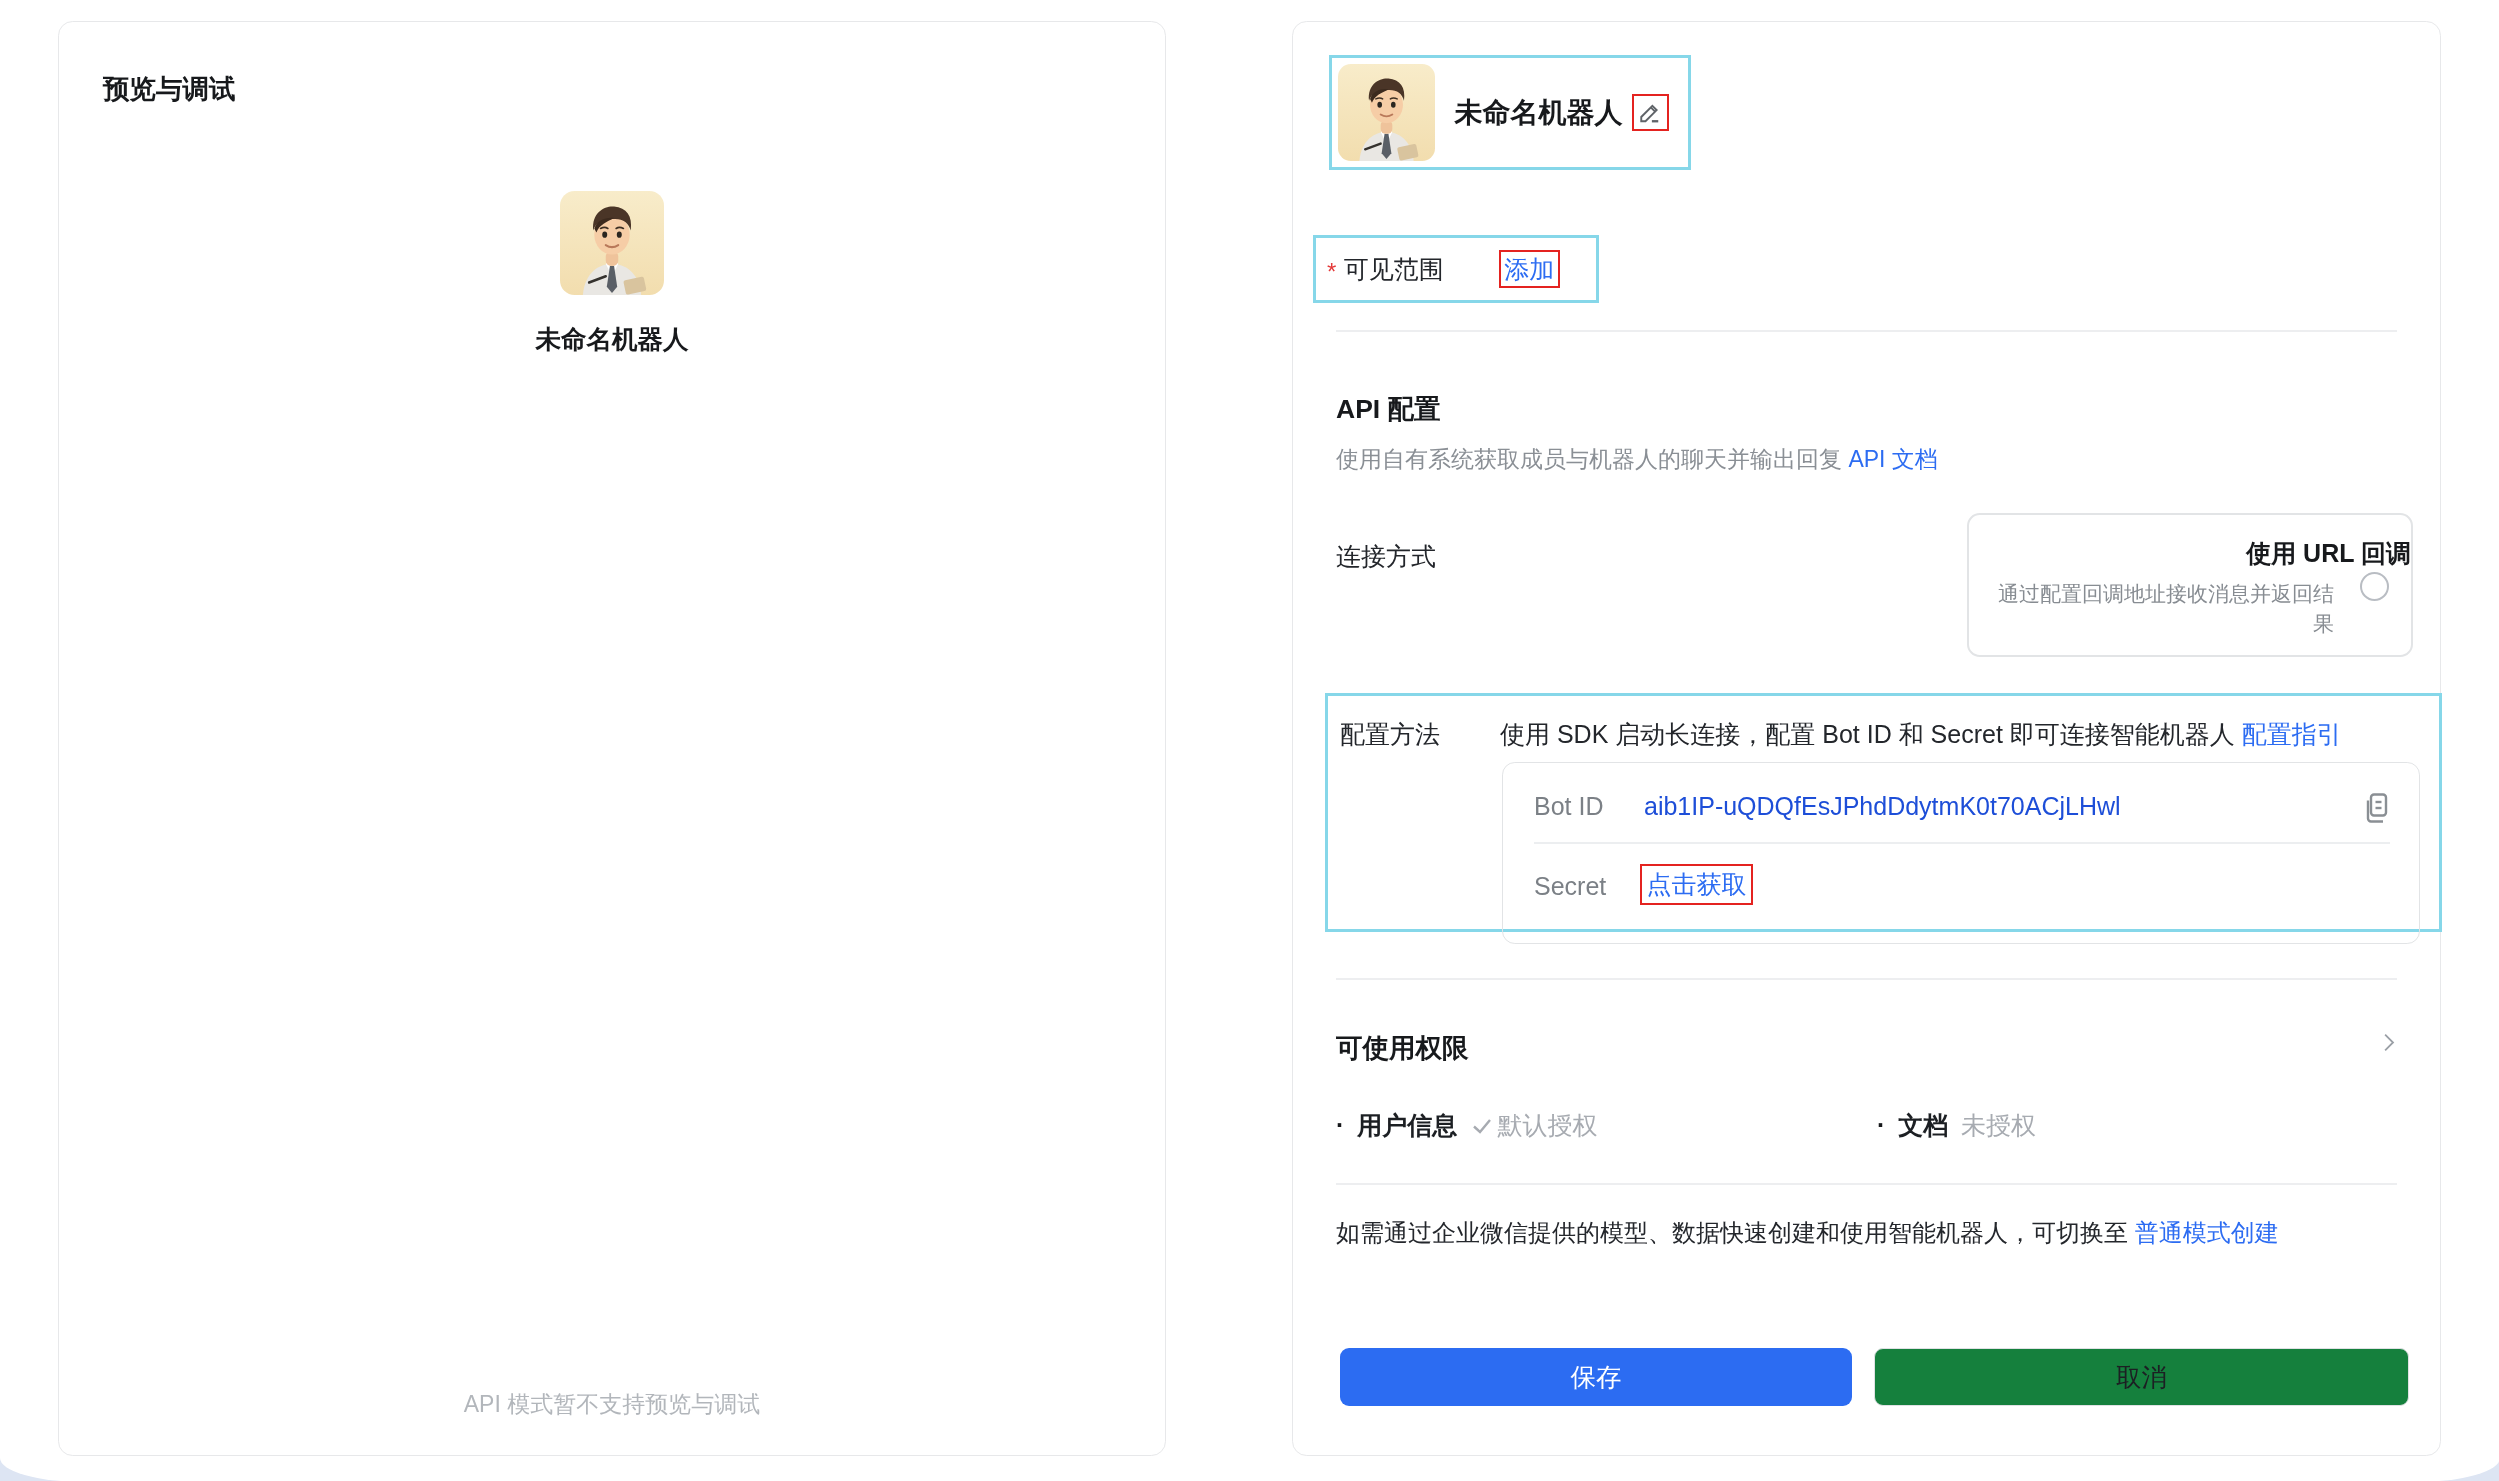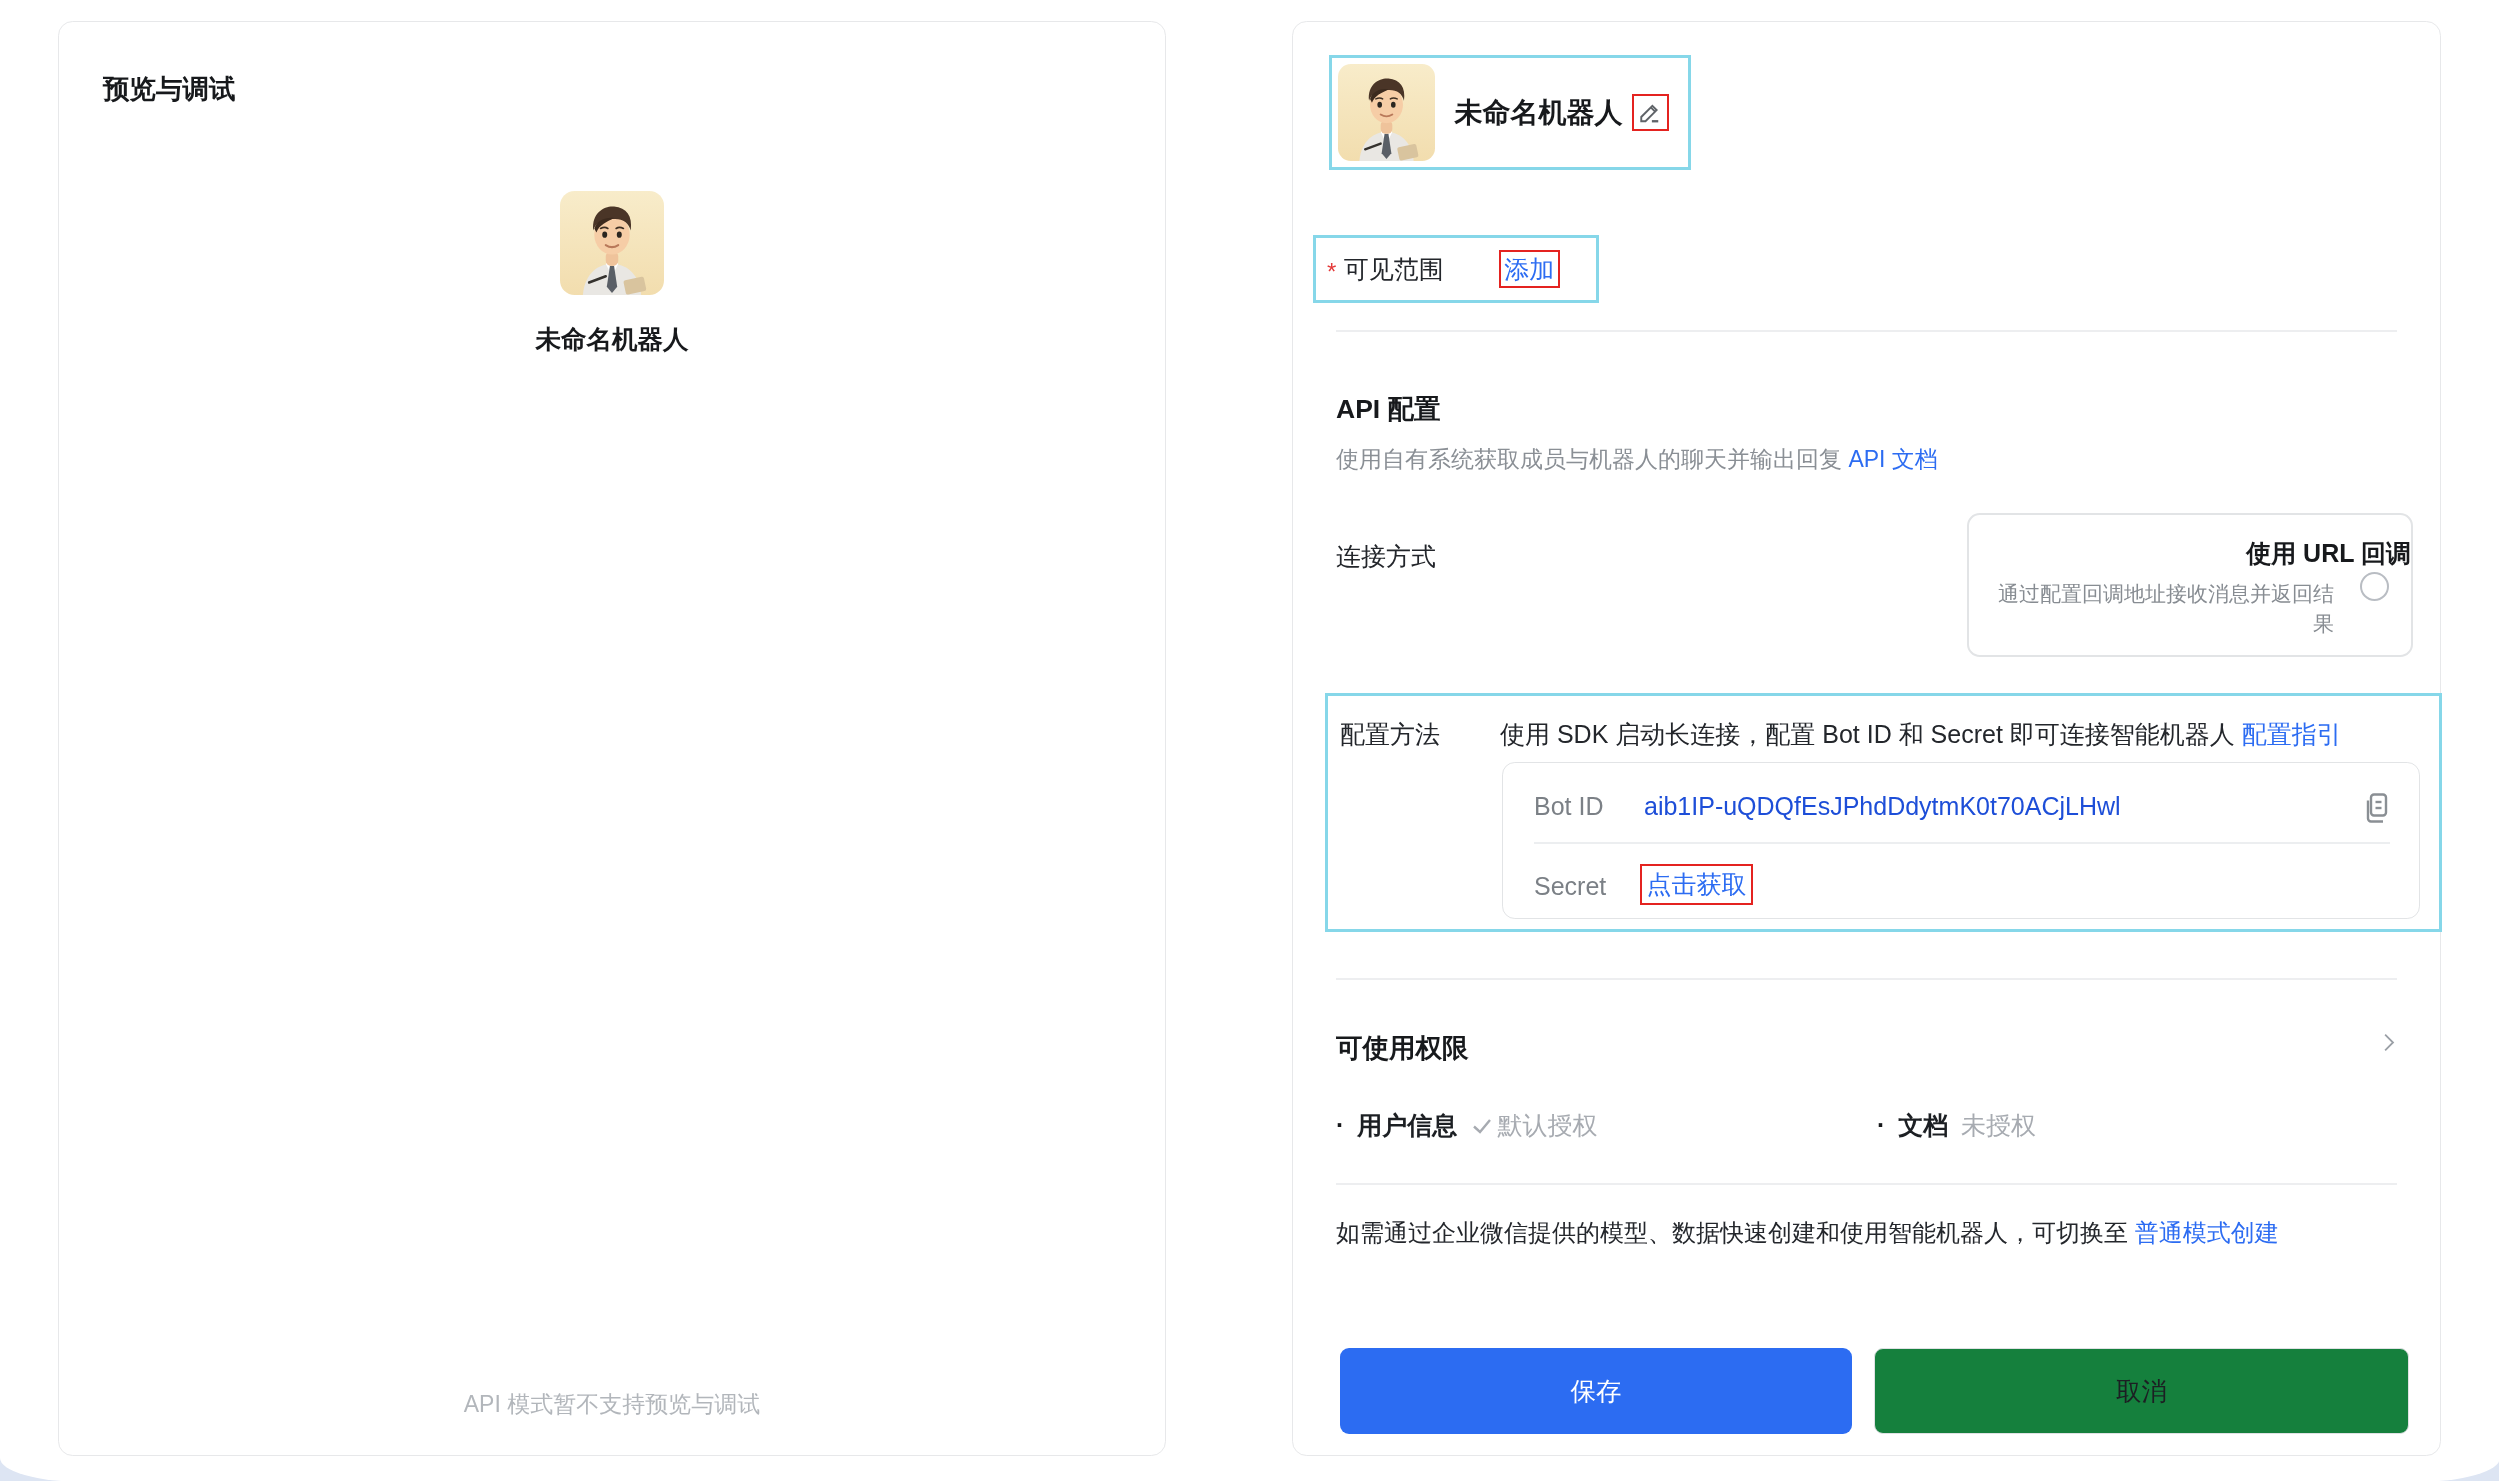--- a/index.html
+++ b/index.html
@@ -57,21 +57,21 @@
   .radio { position:absolute; right:22px; top:57px; width:29px; height:29px; border-radius:50%; }
   .radio.on  { background:#2c6cf2; }
   .radio.on::after { content:""; position:absolute; left:9px; top:9px; width:11px; height:11px;
     border-radius:50%; background:#fff; }
   .radio.off { border:2.7px solid #b9bdc3; }
 
   
   .method-box { position:absolute; left:32px; top:671px; width:1117px; height:239px; background:#fff; }
   .method-label { position:absolute; left:12px; top:22px; }
   .method-text { position:absolute; left:172px; top:22px; font-size:25px; color:#23262b; white-space:nowrap; }
-  .cred-card { position:absolute; left:174px; top:66px; width:918px; height:157px;
+  .cred-card { position:absolute; left:174px; top:66px; width:918px; height:182px;
     border:1.8px solid #e2e4e6; border-radius:12.8px; }
   .cred-label { position:absolute; left:31px; font-size:25px; color:#7b8086; }
   .cred-value { position:absolute; left:141px; font-size:25px; color:#1d4ed8; }
   .row1 .cred-label, .row1 .cred-value { top:29px; }
   .cred-div { position:absolute; left:31px; top:79px; width:856px; height:1.8px; background:#eceef0; }
   .row2-label { top:109px; }
   .secret-link { position:absolute; left:137px; top:101px; padding:1.8px 4.6px; font-size:25px; }
   .copy-btn { position:absolute; right:24px; top:25.5px; width:36px; height:38px; cursor:pointer; }
 
   
@@ -79,21 +79,21 @@
   .perm-chevron { position:absolute; right:38px; top:1007px; width:27px; height:27px; cursor:pointer; }
   .perm-item { position:absolute; top:1087px; font-size:25px; display:flex; align-items:center; }
   .perm-1 { left:43px; } .perm-2 { left:584px; }
   .perm-bullet { font-weight:bold; margin-right:12.8px; }
   .perm-name { font-weight:bold; color:#1c1f23; margin-right:12.8px; }
   .perm-status { color:#a7abb1; }
   .check-icon { width:24px; height:24px; margin-right:3.6px; }
 
   
   .switch-note { position:absolute; left:43px; top:1195px; font-size:24px; color:#24272c; }
-  .btn { position:absolute; top:1326px; height:86px; border-radius:9px; font-size:25.5px;
+  .btn { position:absolute; top:1326px; height:58px; border-radius:9px; font-size:25.5px;
     font-family:Liberation Sans, sans-serif; cursor:pointer; }
   .btn-save { left:47px; width:512px; background:#2c6cf2; border:none; color:#fff; }
   .btn-cancel { left:581px; width:535px; background:#15803d; border:1.8px solid #dfe1e4; color:#1c1f23; }
 
   
   .corner { position:absolute; bottom:0; width:84px; height:24px; background:#dde5f3; }
   .corner-l { left:0; } .corner-r { right:0; }
   .corner-l::after, .corner-r::after { content:""; position:absolute; inset:0; background:#fff; }
   .corner-l::after { border-bottom-left-radius:84px 24px; }
   .corner-r::after { border-bottom-right-radius:84px 24px; }

